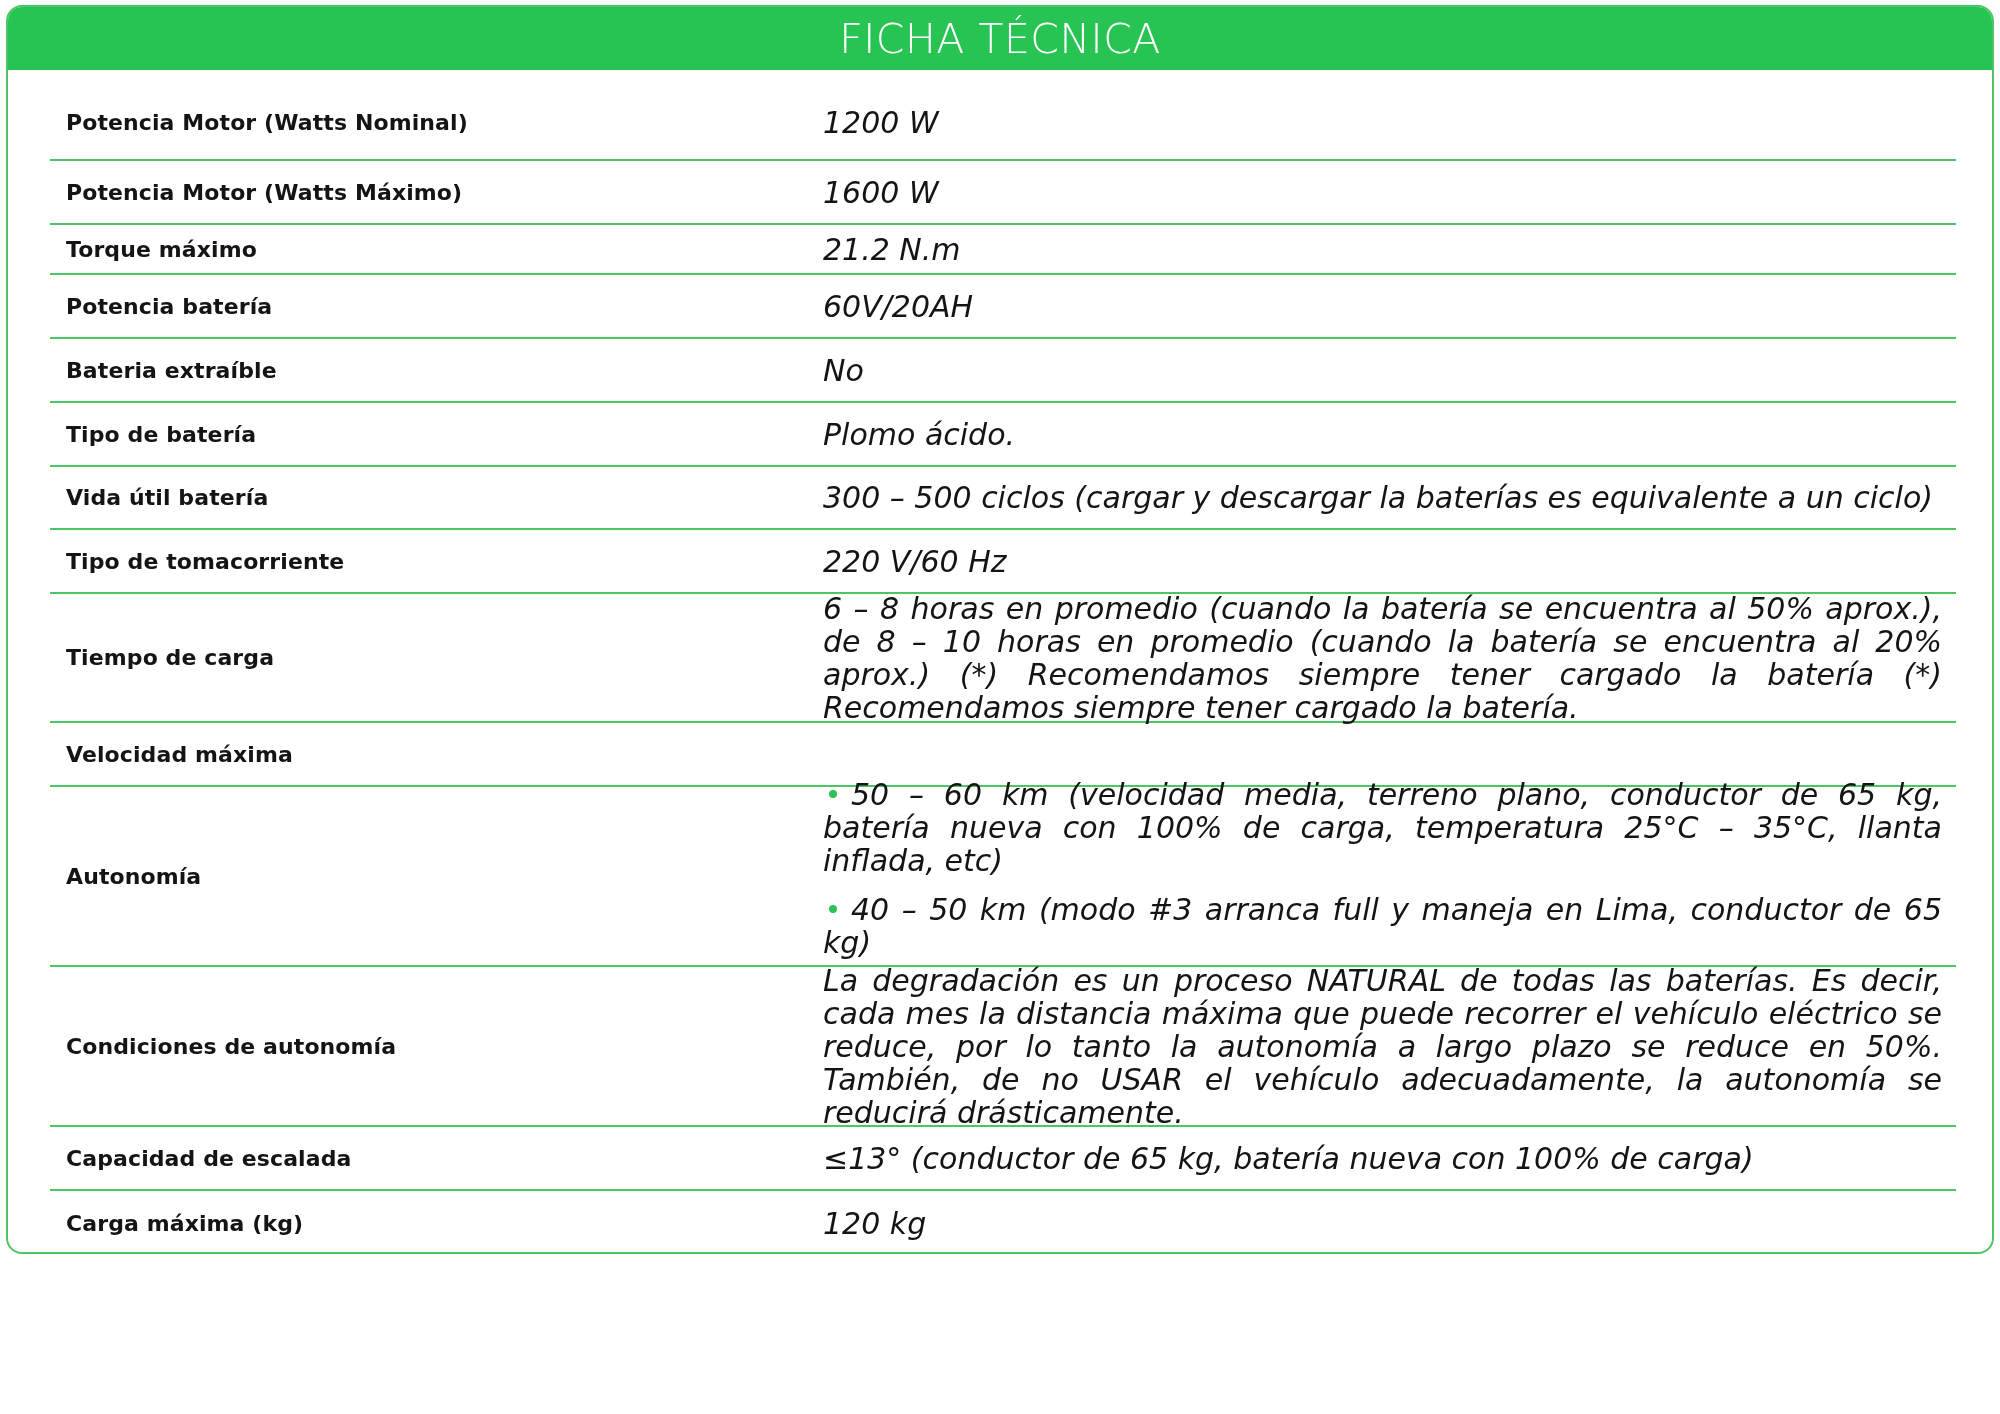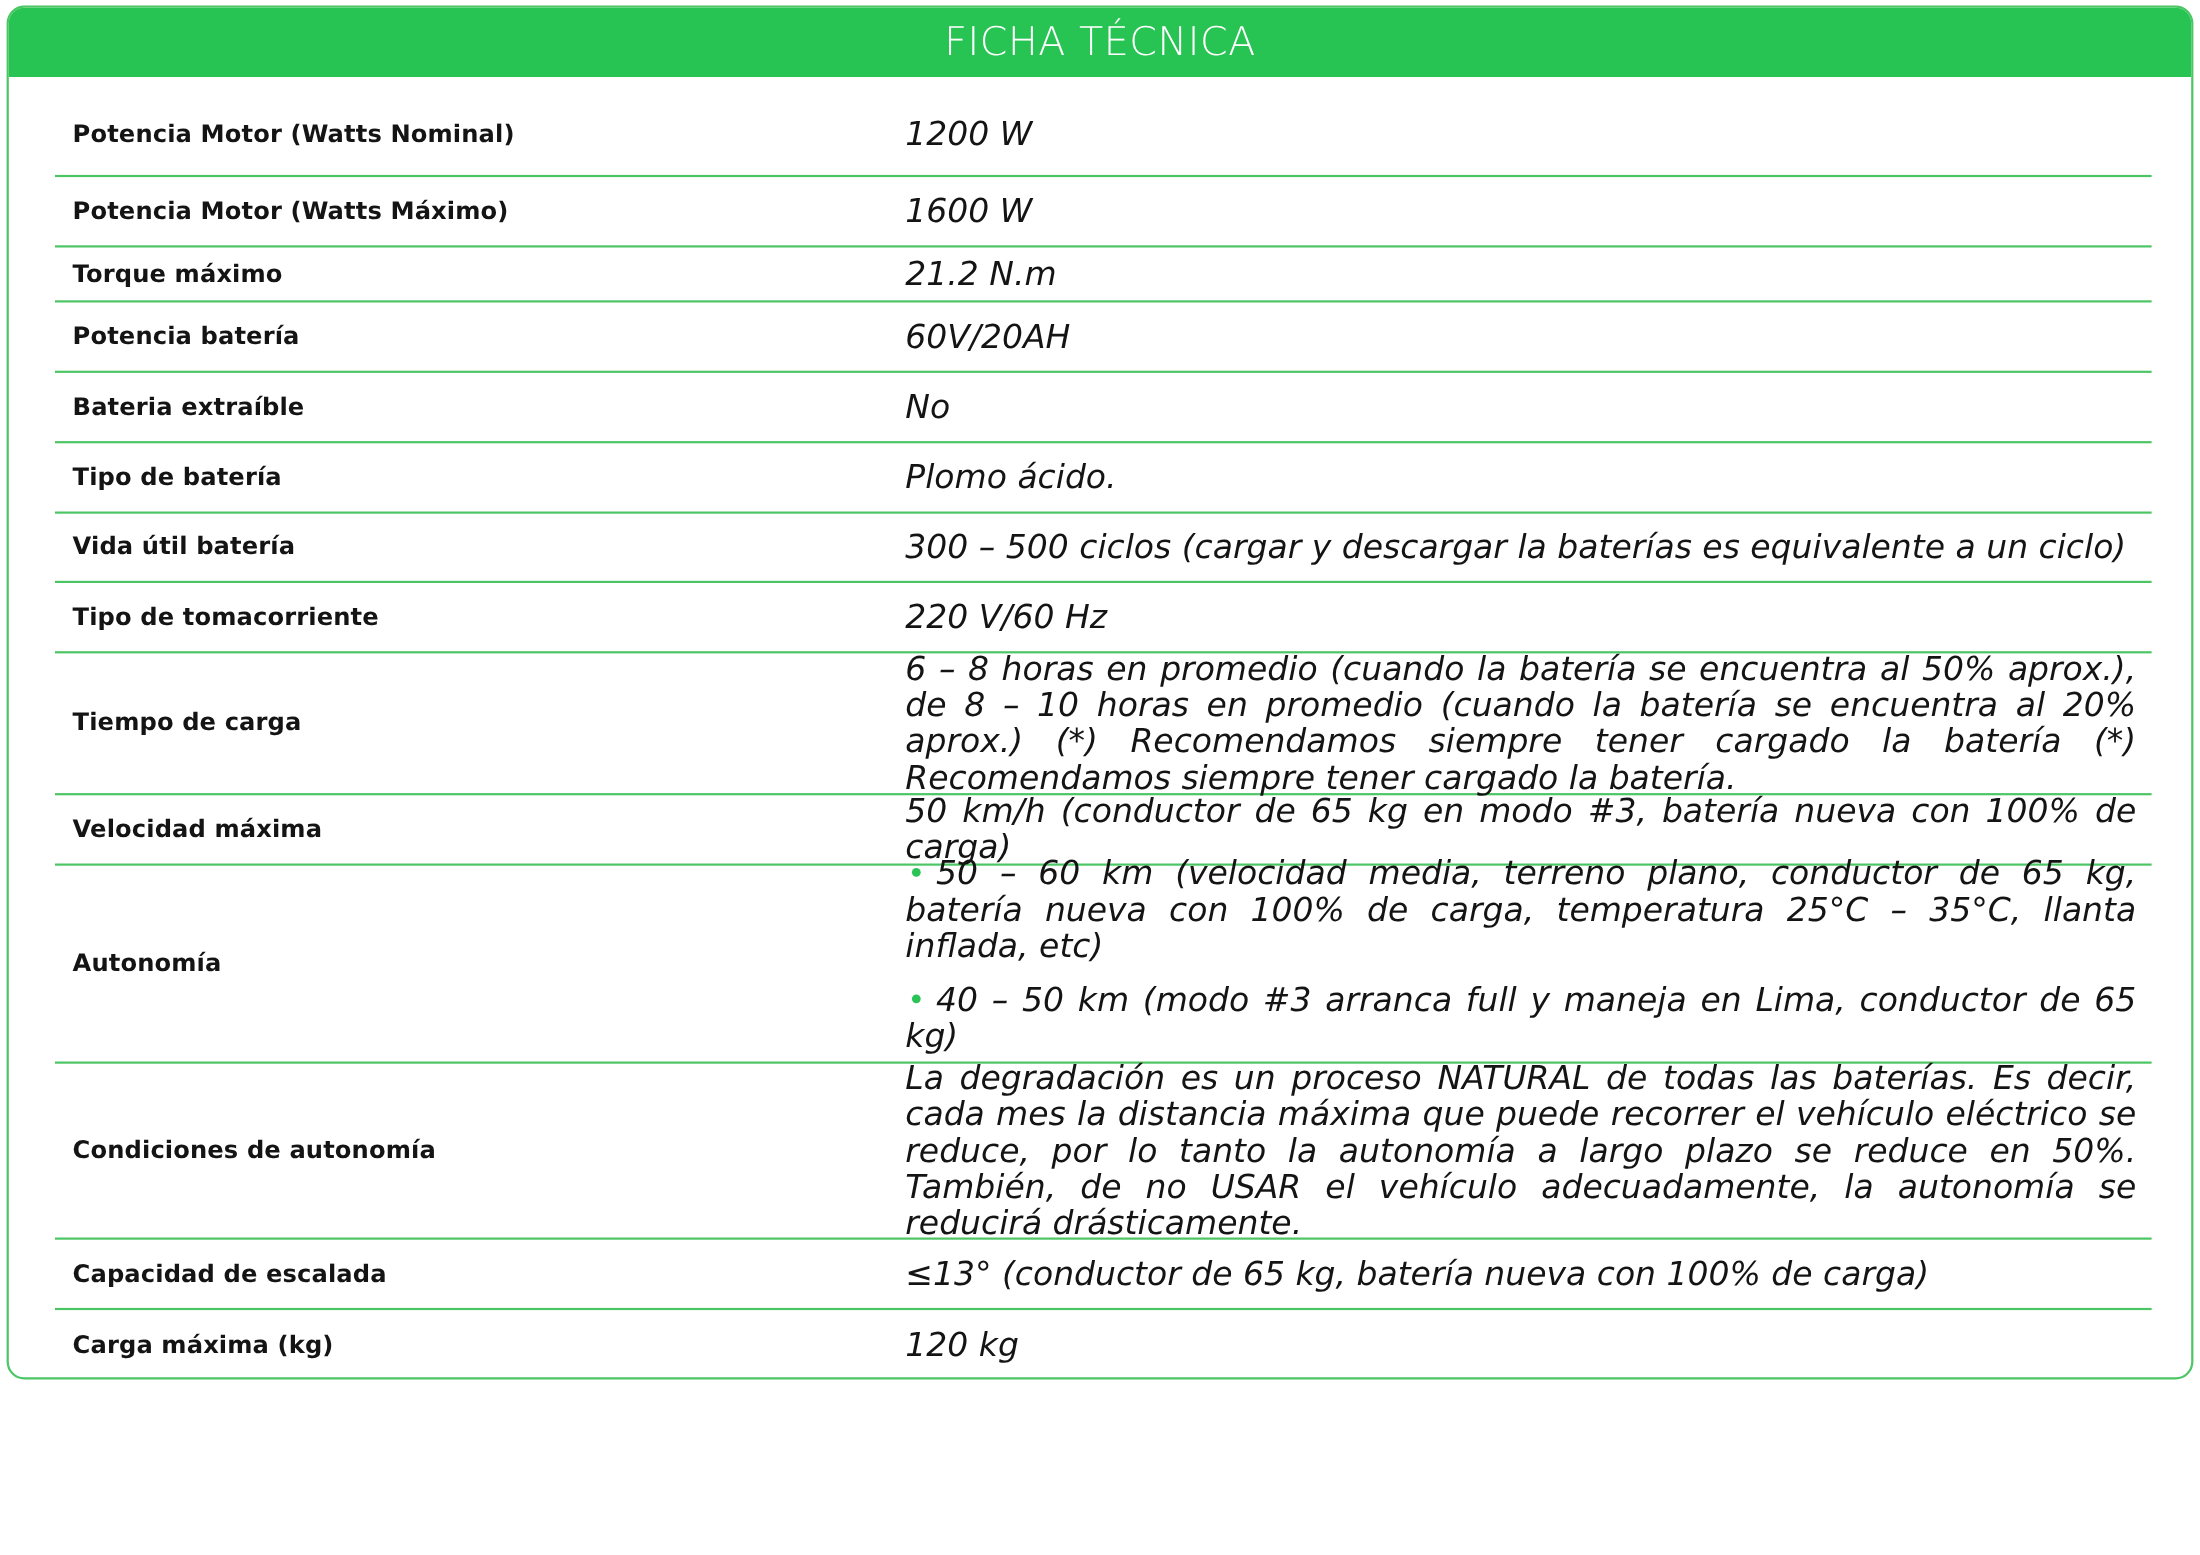--- a/index.html
+++ b/index.html
@@ -3,21 +3,21 @@
   <meta charset="utf-8">
   <style>
     html, body { margin: 0; padding: 0; background: #ffffff; }
     body { width: 2000px; height: 1414px; position: relative; overflow: hidden;
            font-family: "DejaVu Sans", "Liberation Sans", sans-serif; color: #141414; }
     .card { position: absolute; left: 6px; top: 5px; width: 1988px; height: 1249px;
             box-sizing: border-box; border: 2px solid #4cc564; border-radius: 16px;
             overflow: hidden; background: #fff; }
     .header { height: 63px; background: #28c453; display: flex; align-items: center;
               justify-content: center; }
-    .header h1 { margin: 0; font-weight: 300; color: #ffffff; font-size: 36px;
+    .header h1 { margin: 0; font-weight: 300; color: #ffffff; font-size: 41px;
                  letter-spacing: 0.5px; font-family: "DejaVu Sans", sans-serif; }
     .table { position: absolute; left: 42px; top: 63px; width: 1906px; margin-top: 16px; }
     .row { display: flex; align-items: center; border-bottom: 2px solid #4cc564; box-sizing: border-box; }
     .row.last { border-bottom: none; justify-content: space-between; }
     .label { width: 773px; padding-left: 16px; box-sizing: border-box; font-weight: bold;
              font-size: 22px; letter-spacing: 0.1px; }
     .value { flex: 1; padding-right: 14px; font-size: 30px; line-height: 33px; text-align: justify; font-style: italic; }
     .bullets { margin: 0; padding: 0; list-style: none; }
     .bullets li { margin: 0 0 16px 0; }
     .dot { display: inline-block; width: 8px; height: 8px; border-radius: 50%; background: #2ac357;
@@ -63,21 +63,20 @@
     <div class="row" style="height:64px">
       <div class="label">Tipo de tomacorriente</div>
       <div class="value">220 V/60 Hz</div>
     </div>
     <div class="row" style="height:129px">
       <div class="label">Tiempo de carga</div>
       <div class="value">6 – 8 horas en promedio (cuando la batería se encuentra al 50% aprox.), de 8 – 10 horas en promedio (cuando la batería se encuentra al 20% aprox.) (*) Recomendamos siempre tener cargado la batería (*) Recomendamos siempre tener cargado la batería.</div>
     </div>
     <div class="row" style="height:64px">
       <div class="label">Velocidad máxima</div>
-      <div class="value">50 km/h (conductor de 65 kg en modo #3, batería nueva con 100% de carga)</div>
     </div>
     <div class="row" style="height:180px">
       <div class="label">Autonomía</div>
       <div class="value">
         <ul class="bullets">
           <li><span class="dot"></span><span>50 – 60 km (velocidad media, terreno plano, conductor de 65 kg, batería nueva con 100% de carga, temperatura 25°C – 35°C, llanta inflada, etc)</span></li>
           <li><span class="dot"></span><span>40 – 50 km (modo #3 arranca full y maneja en Lima, conductor de 65 kg)</span></li>
         </ul>
       </div>
     </div>

